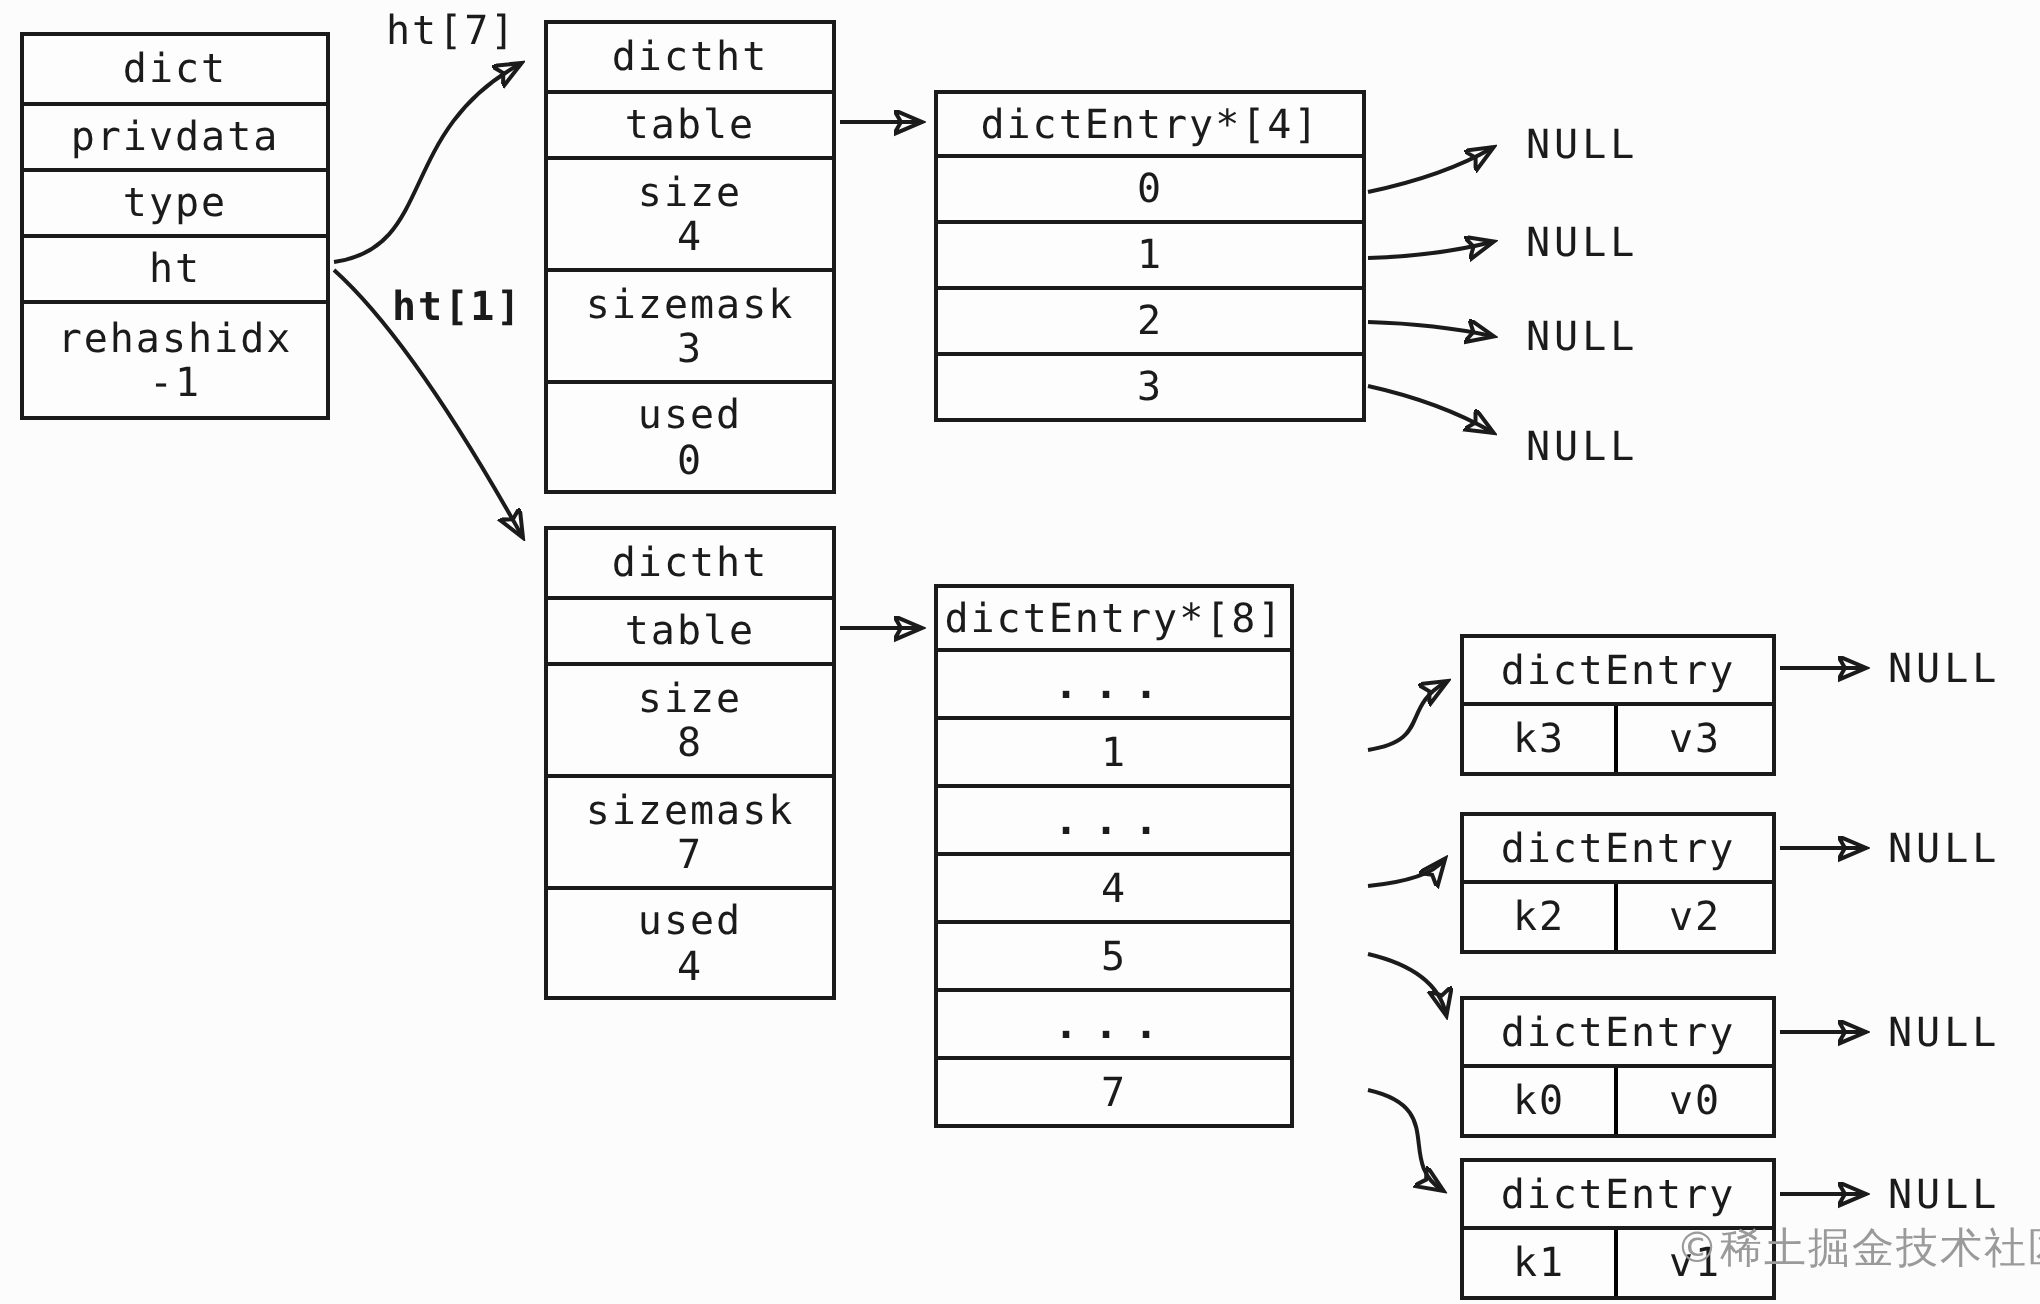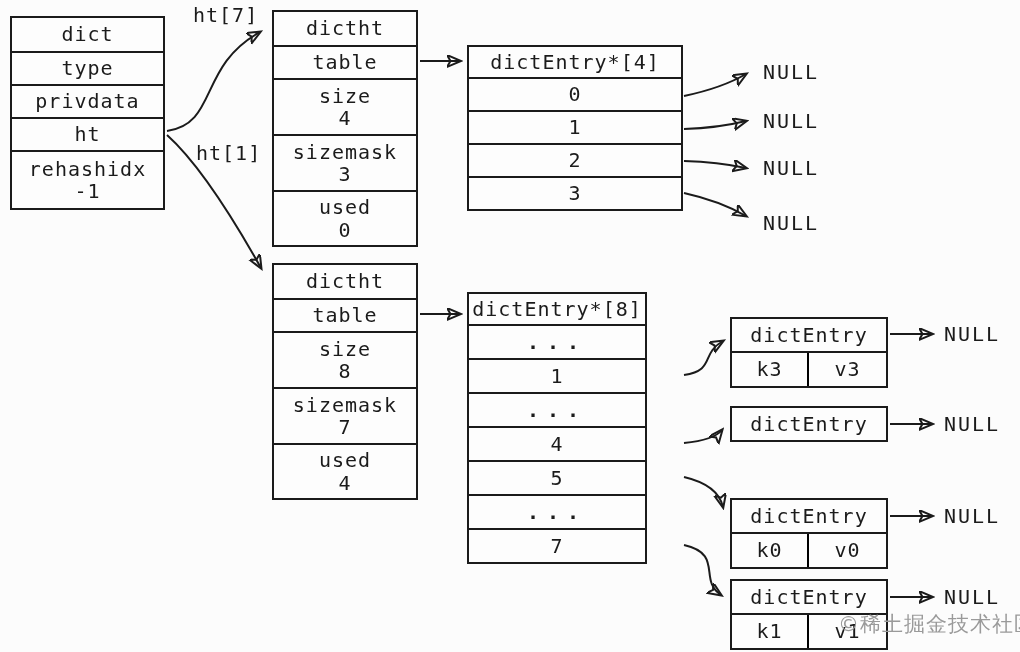--- a/index.html
+++ b/index.html
@@ -58,31 +58,31 @@
     <path d="M 684 477 Q 718 485, 723 507" marker-end="url(#ah)"></path>
     <path d="M 684 545 C 724 554, 698 580, 721 595" marker-end="url(#ah)"></path>
     <path d="M 890 334 H 932" marker-end="url(#ah)"></path>
     <path d="M 890 424 H 932" marker-end="url(#ah)"></path>
     <path d="M 890 516 H 932" marker-end="url(#ah)"></path>
     <path d="M 890 597 H 932" marker-end="url(#ah)"></path>
   </svg>
 
   <div class="sbox" style="left:10px; top:16px; width:155px;">
     <div class="row first" style="height:33px">dict</div>
+    <div class="row" style="height:33px">privdata</div>
     <div class="row" style="height:33px">type</div>
-    <div class="row" style="height:33px">privdata</div>
     <div class="row" style="height:33px">ht</div>
     <div class="row" style="height:58px">
       <span>rehashidx</span>
       <span>-1</span>
     </div>
   </div>
 
   <div class="floating-label" style="left:193px; top:3px;">ht[7]</div>
-  <div class="floating-label" style="left:196px; top:141px;">ht[1]</div>
+  <div class="floating-label" style="left:196px; top:141px;font-weight:bold;">ht[1]</div>
 
   <div class="sbox" style="left:272px; top:10px; width:146px;">
     <div class="row first" style="height:33px">dictht</div>
     <div class="row" style="height:33px">table</div>
     <div class="row" style="height:56px">
       <span>size</span>
       <span>4</span>
     </div>
     <div class="row" style="height:56px">
       <span>sizemask</span>
@@ -138,20 +138,24 @@
   <div class="sbox" style="left:730px; top:317px; width:158px;">
     <div class="row first" style="height:32px">dictEntry</div>
     <div class="row kvrow" style="height:35px">
       <div class="kvcell keycell">k3</div>
       <div class="kvcell">v3</div>
     </div>
   </div>
 
   <div class="sbox" style="left:730px; top:406px; width:158px;">
     <div class="row first" style="height:32px">dictEntry</div>
+    <div class="row kvrow" style="height:35px">
+      <div class="kvcell keycell">k2</div>
+      <div class="kvcell">v2</div>
+    </div>
   </div>
 
   <div class="sbox" style="left:730px; top:498px; width:158px;">
     <div class="row first" style="height:32px">dictEntry</div>
     <div class="row kvrow" style="height:35px">
       <div class="kvcell keycell">k0</div>
       <div class="kvcell">v0</div>
     </div>
   </div>
 

